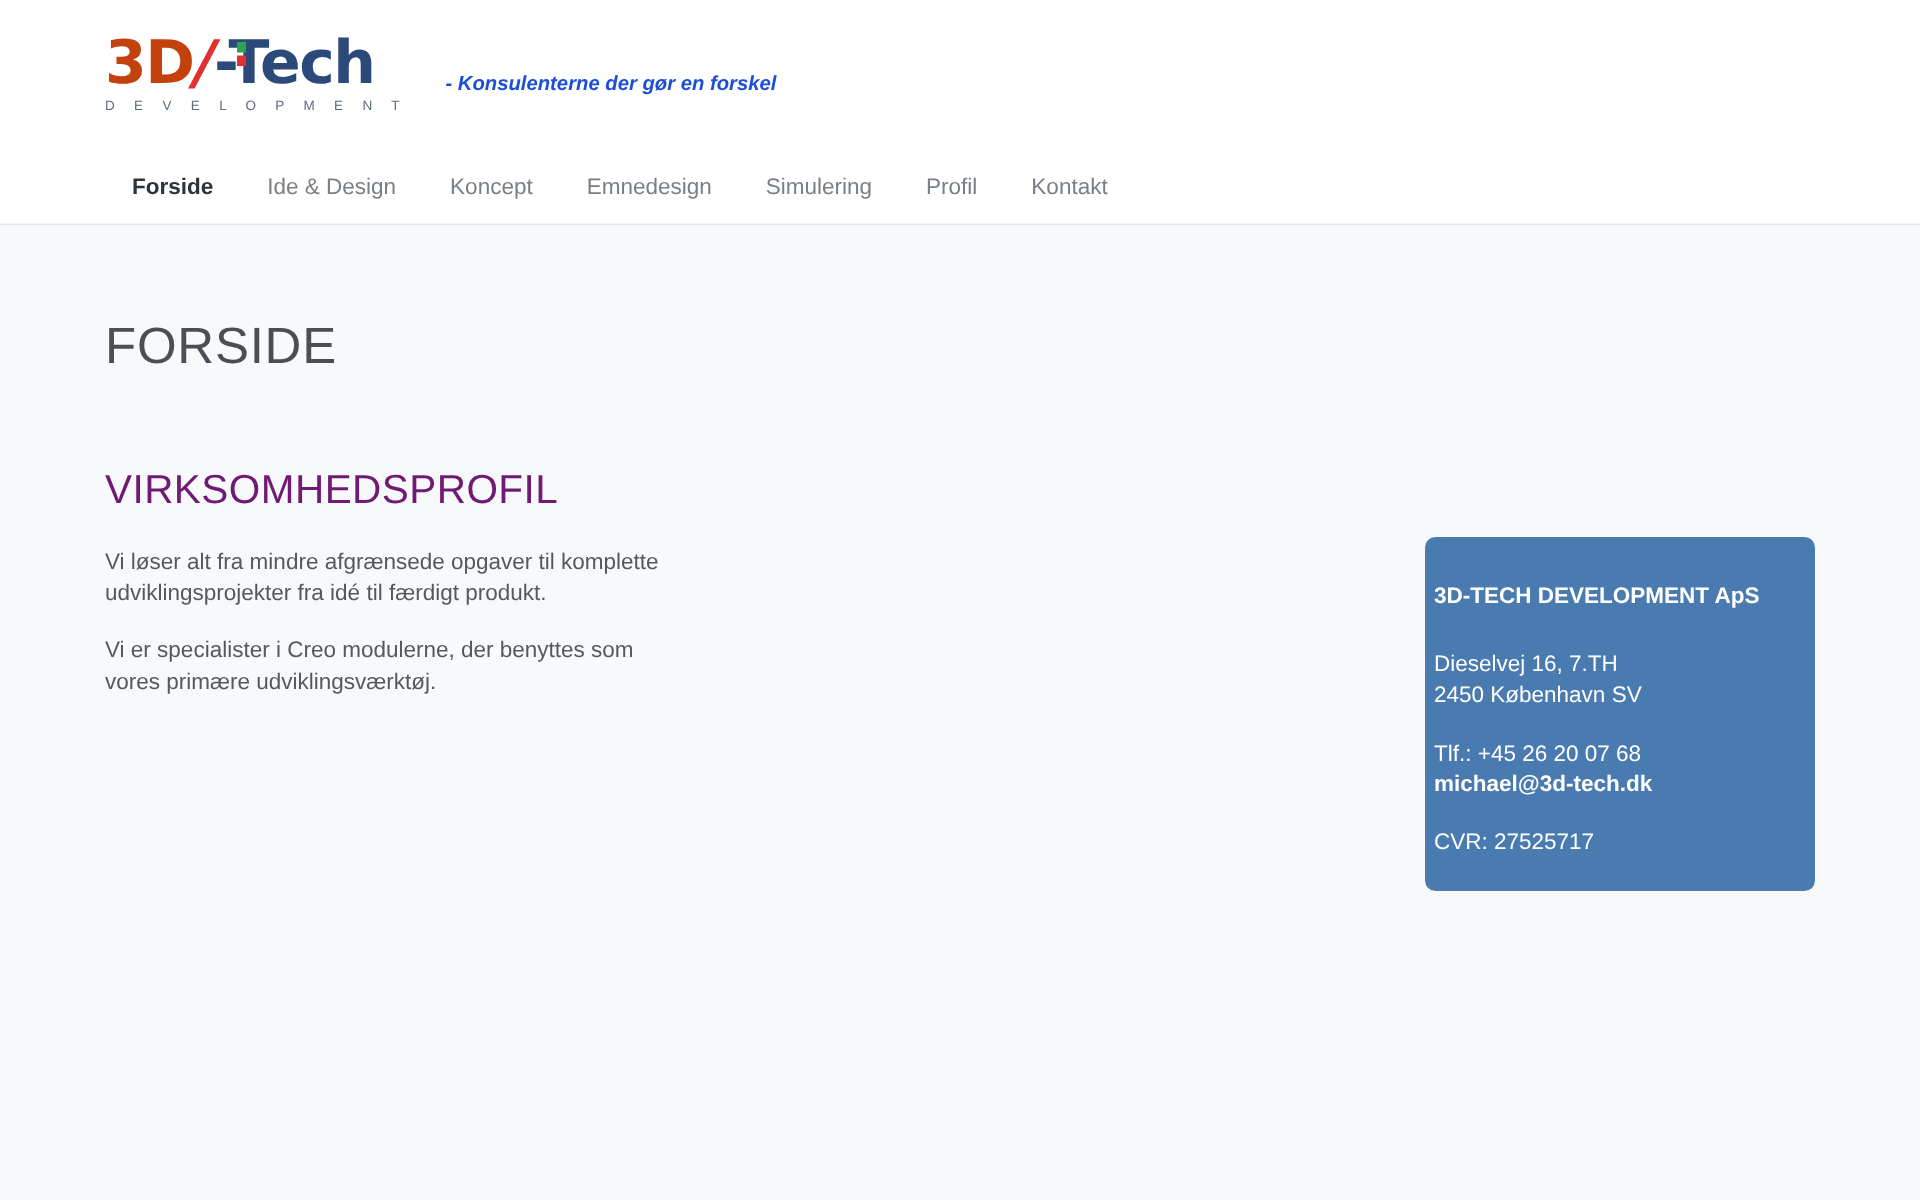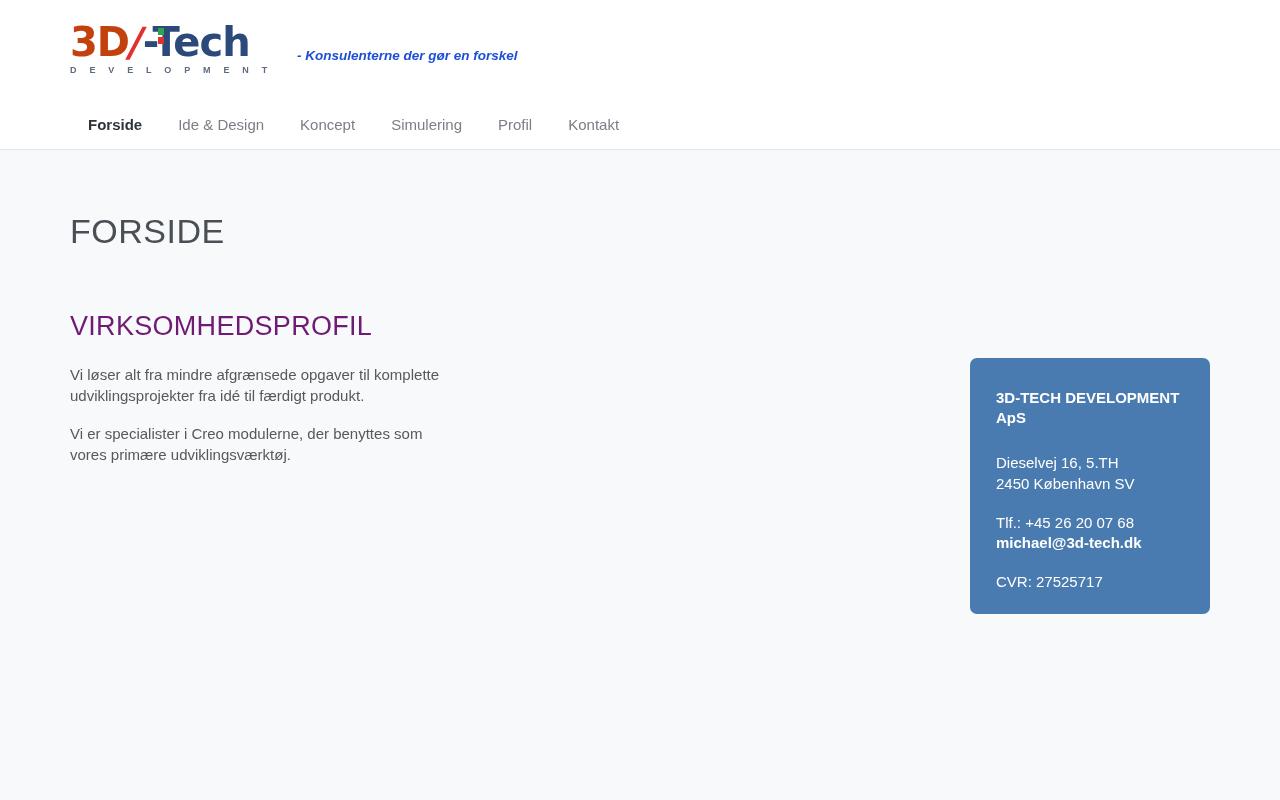--- a/index.html
+++ b/index.html
@@ -38,21 +38,21 @@
   .logo-slash {
     display: inline-block;
     color: #e03030;
     transform: skewX(-12deg);
     font-weight: bold;
   }
   .logo-tech { color: #2b4a7a; }
   .logo-sub {
     font-size: 9px;
     letter-spacing: 5.2px;
-    font-weight: bold;
+    font-weight: normal;
     color: #5b6b80;
     margin-top: 3px;
     font-family: "Liberation Sans", sans-serif;
     text-align: center;
   }
   .logo-dots {
     position: absolute;
     left: 88px;
     top: 2px;
     width: 14px;
@@ -130,25 +130,25 @@
     line-height: 21px;
     color: #55595e;
     margin: 0 0 17px 0;
   }
 
   
   .info-card {
     position: absolute;
     right: 70px;
     top: 208px;
-    width: 240px;
+    width: 260px;
     background: #4a7bb0;
     color: #ffffff;
     border-radius: 7px;
-    padding: 30px 22px 24px 26px;
+    padding: 30px 22px 24px 6px;
   }
   .info-card .company {
     font-size: 15px;
     font-weight: bold;
     margin: 0 0 24px 0;
     line-height: 20px;
   }
   .info-card .addr {
     font-size: 15px;
     line-height: 21px;
@@ -188,41 +188,42 @@
       <div class="logo-sub">D E V E L O P M E N T</div>
     </div>
   </div>
   <div class="slogan">- Konsulenterne der gør en forskel</div>
 </div>
 
 <div class="nav">
   <div class="nav-item active">Forside</div>
   <div class="nav-item">Ide &amp; Design</div>
   <div class="nav-item">Koncept</div>
+  <div class="nav-item">Emnedesign</div>
   <div class="nav-item">Simulering</div>
   <div class="nav-item">Profil</div>
   <div class="nav-item">Kontakt</div>
 </div>
 
 <div class="page">
 
   <h1 class="page-title">FORSIDE</h1>
 
   <div class="columns">
     <div class="col">
       <h2>VIRKSOMHEDSPROFIL</h2>
       <p>Vi løser alt fra mindre afgrænsede opgaver til komplette udviklingsprojekter fra idé til færdigt produkt.</p>
       <p>Vi er specialister i Creo modulerne, der benyttes som vores primære udviklingsværktøj.</p>
     </div>
   </div>
 
   <div class="info-card">
     <p class="company">3D-TECH DEVELOPMENT ApS</p>
     <p class="addr">
-      <span>Dieselvej 16, 5.TH</span><br>
+      <span>Dieselvej 16, 7.TH</span><br>
       <span>2450 København SV</span>
     </p>
     <p class="phone-line">
       <span>Tlf.: </span><b>+45 26 20 07 68</b>
     </p>
     <a class="email" href="#">michael@3d-tech.dk</a>
     <p class="cvr">CVR: 27525717</p>
   </div>
 
 </div>

